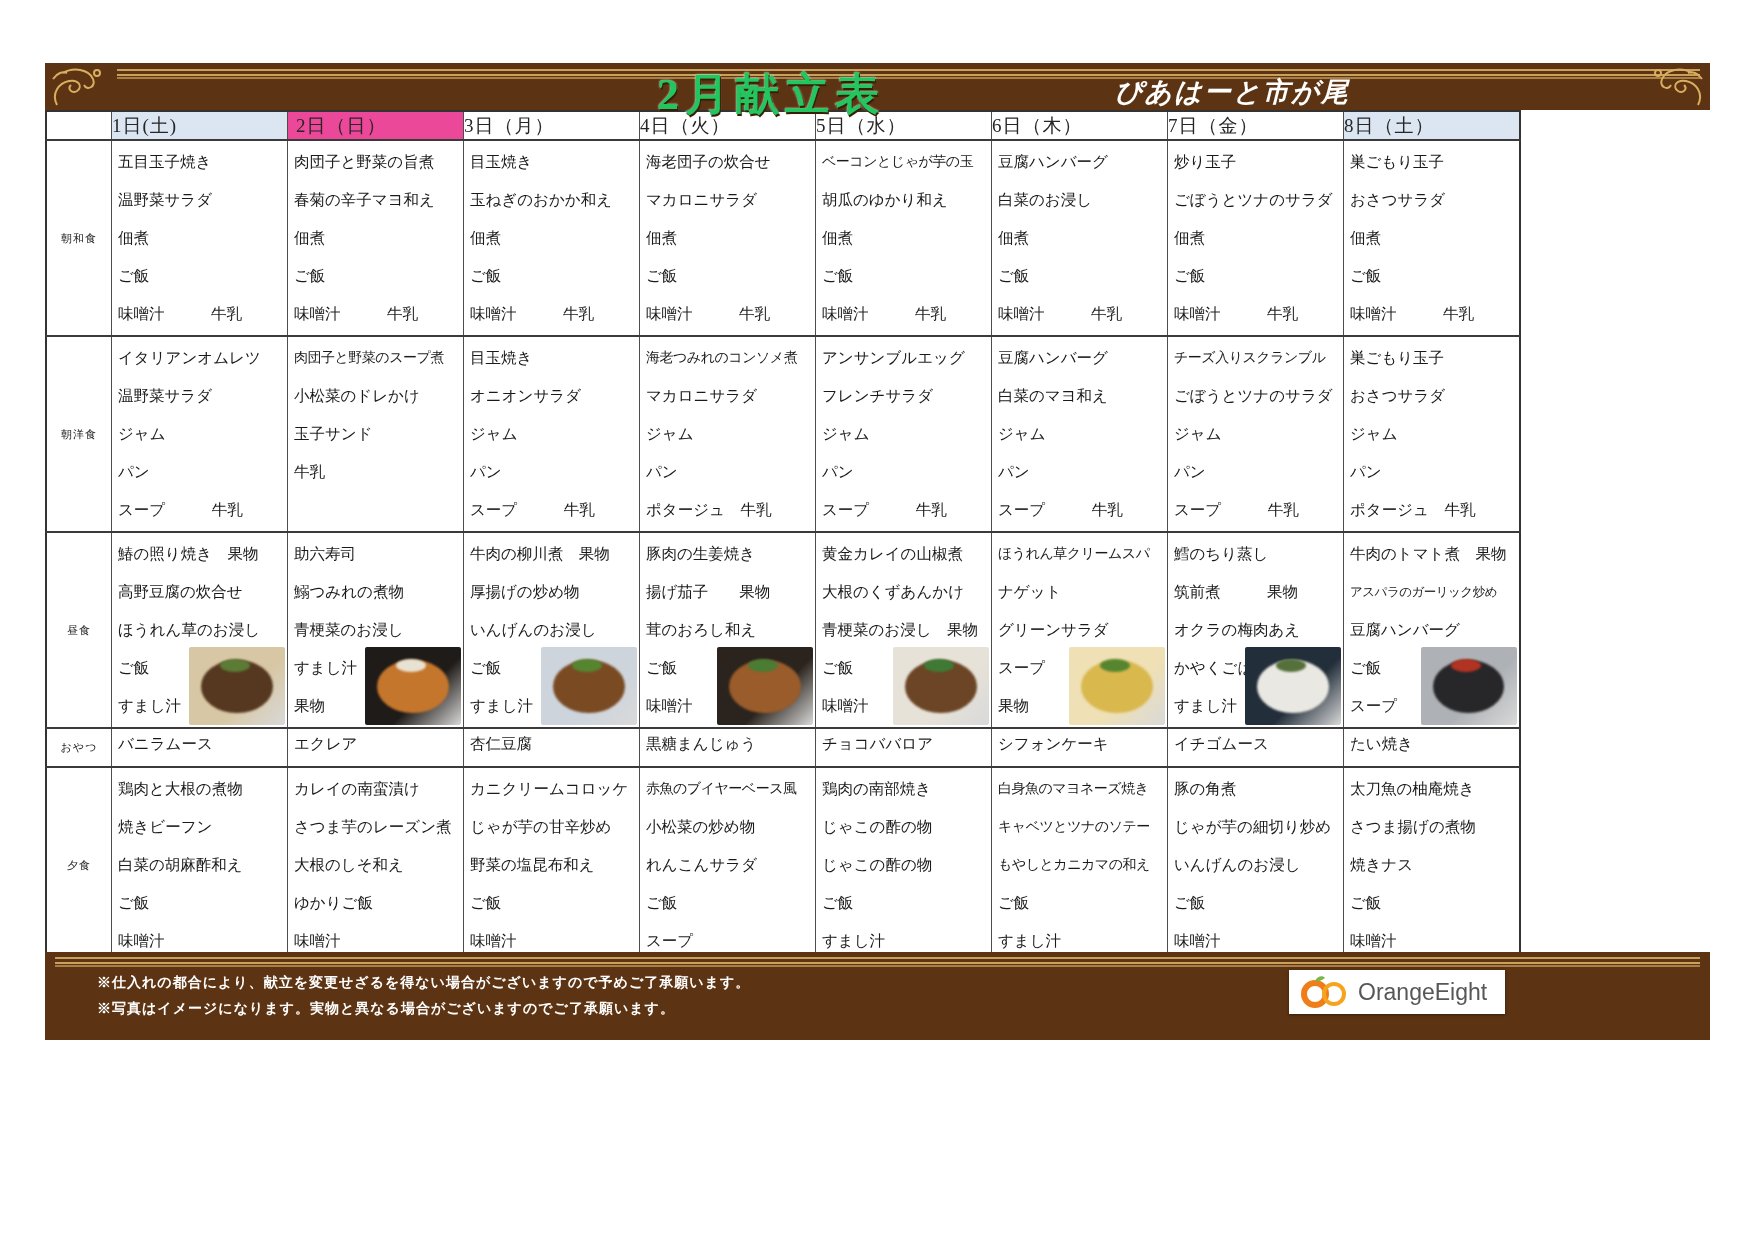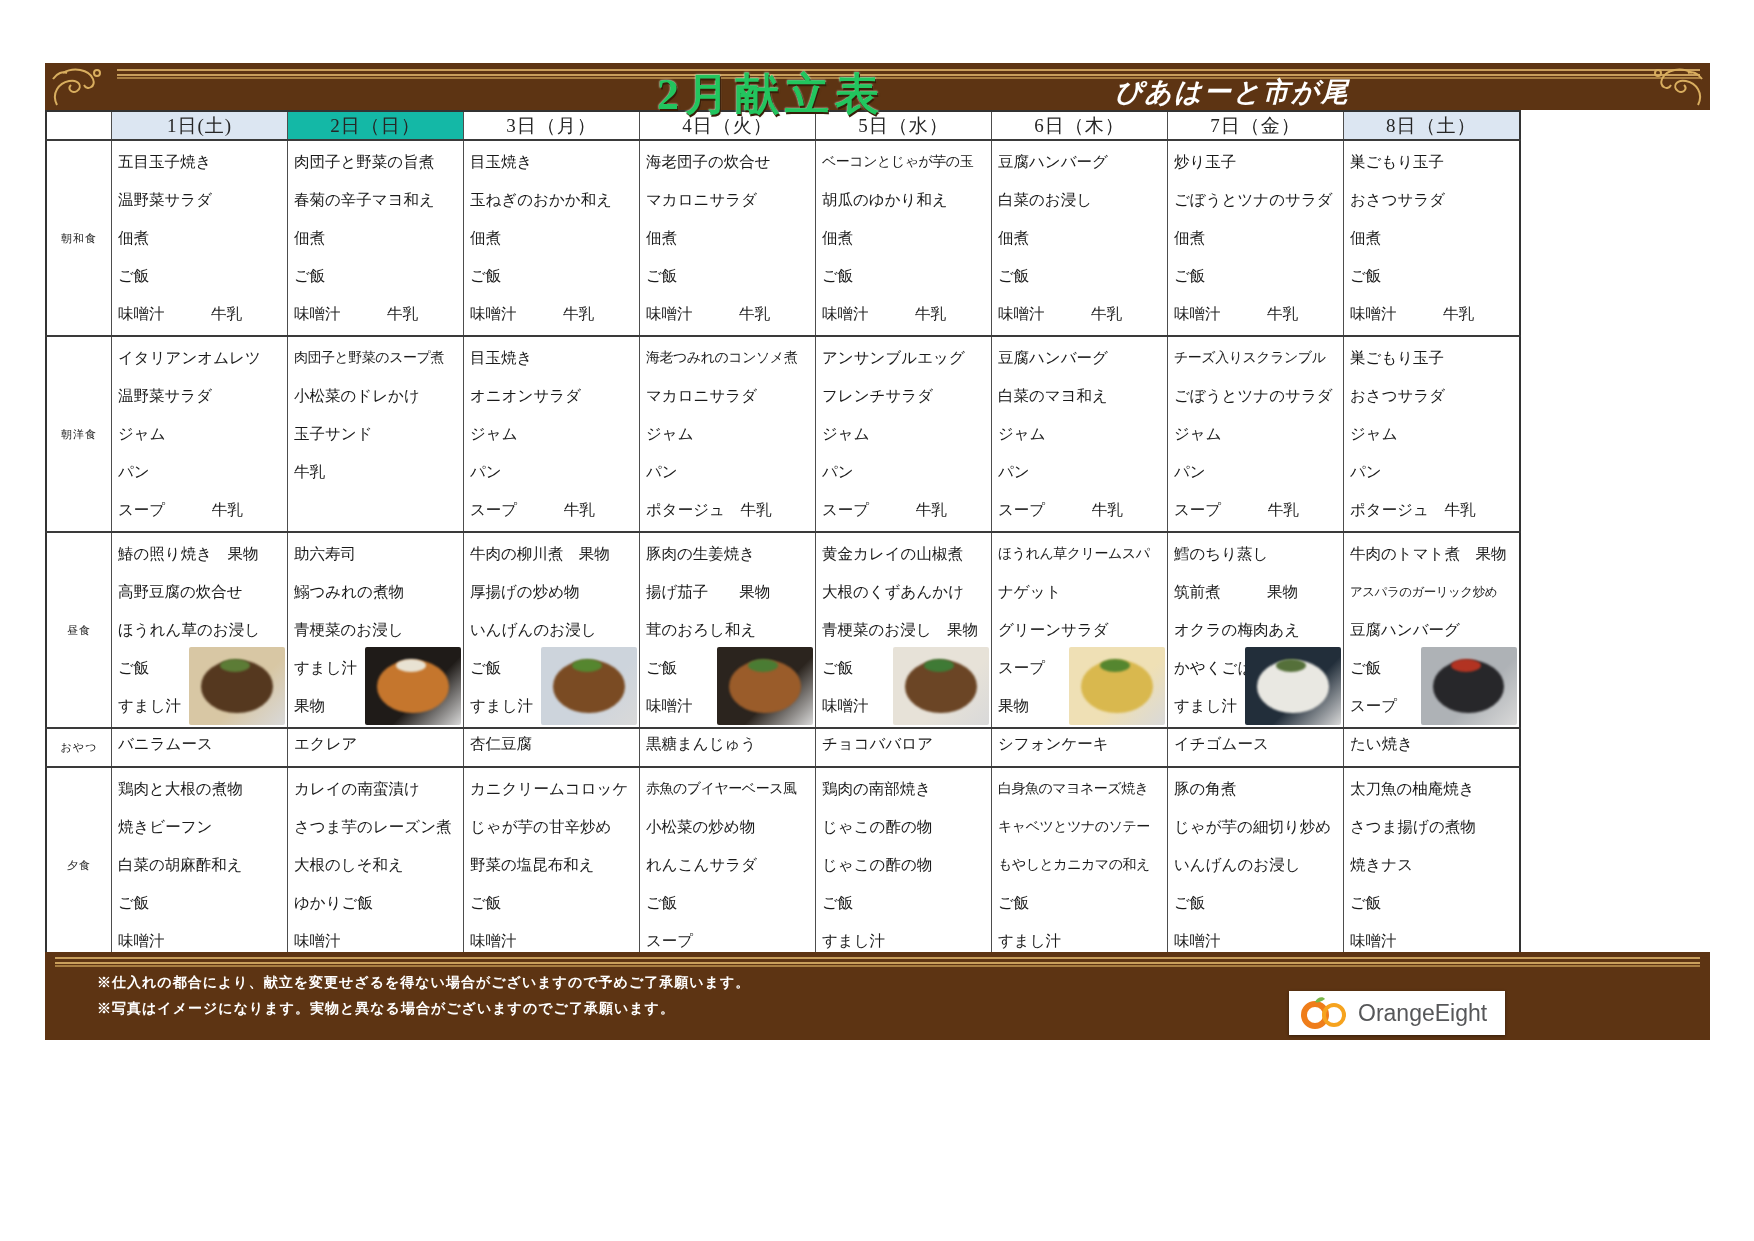--- a/index.html
+++ b/index.html
@@ -33,21 +33,21 @@
   
   table.menu-table{
     position:absolute;left:45px;top:110px;border-collapse:collapse;table-layout:fixed;
     border:2px solid #333333;background:#fff;
   }
   .menu-table col.c-label{width:64px;}
   .menu-table col.c-day{width:176px;}
   .menu-table th,.menu-table td{border:1px solid #4d4d4d;padding:0;}
   .menu-table thead th{
     height:27px;font-size:19px;font-weight:normal;color:#262626;
-    text-align:center;letter-spacing:1px;border-bottom:2px solid #3a3a3a;
+    text-align:left;letter-spacing:1px;border-bottom:2px solid #3a3a3a;
   }
   .menu-table tbody tr>th,
   .menu-table tbody tr>td{border-top:2px solid #3a3a3a;border-bottom:2px solid #3a3a3a;}
   .row-label{
     width:64px;font-size:11px;font-weight:normal;text-align:center;
     vertical-align:middle;background:#fff;letter-spacing:1px;
   }
   td.meal-cell{position:relative;vertical-align:top;overflow:hidden;}
   td.meal-cell .cell-inner{padding:2px 1px 2px 6px;height:100%;box-sizing:border-box;}
   .line{height:38px;display:flex;align-items:center;white-space:pre;overflow:hidden;font-size:15.5px;}
@@ -64,21 +64,21 @@
     position:absolute;right:2px;bottom:2px;width:96px;height:78px;
     border-radius:2px;overflow:hidden;
   }
   .photo .food{position:absolute;left:13%;top:17%;right:13%;bottom:15%;border-radius:50%;filter:blur(1px);}
   .photo .garnish{position:absolute;width:30px;height:13px;left:32%;top:15%;border-radius:50%;filter:blur(1px);}
   
   .note{position:absolute;left:52px;color:#ffffff;font-size:14px;font-weight:bold;letter-spacing:1px;white-space:nowrap;}
   .note-1{top:22px;}
   .note-2{top:48px;}
   .logo-card{
-    position:absolute;right:205px;top:39px;width:216px;height:44px;background:#ffffff;
+    position:absolute;right:205px;top:18px;width:216px;height:44px;background:#ffffff;
     box-shadow:0 1px 3px rgba(0,0,0,0.45);display:flex;align-items:center;gap:7px;
     padding:0 10px;box-sizing:border-box;
   }
   .logo-text{font-family:"Liberation Sans","DejaVu Sans",sans-serif;font-size:23px;color:#565759;letter-spacing:0;}
 </style>
 </head>
 <body>
 
 <div class="band band-top">
   <div class="gold-lines"></div>
@@ -111,21 +111,21 @@
       <col class="c-day">
       <col class="c-day">
       <col class="c-day">
       <col class="c-day">
       <col class="c-day">
     </colgroup>
   <thead>
       <tr>
         <th></th>
         <th style="background: rgb(220, 230, 242);">1日(土)</th>
-        <th style="background: #14b8a6;">2日（日）</th>
+        <th style="background: #ec4899; padding-left: 8px;">2日（日）</th>
         <th style="background: rgb(255, 255, 255);">3日（月）</th>
         <th style="background: rgb(255, 255, 255);">4日（火）</th>
         <th style="background: rgb(255, 255, 255);">5日（水）</th>
         <th style="background: rgb(255, 255, 255);">6日（木）</th>
         <th style="background: rgb(255, 255, 255);">7日（金）</th>
         <th style="background: rgb(220, 230, 242);">8日（土）</th>
       </tr>
     </thead>
   <tbody>
       <tr class="row-0">

